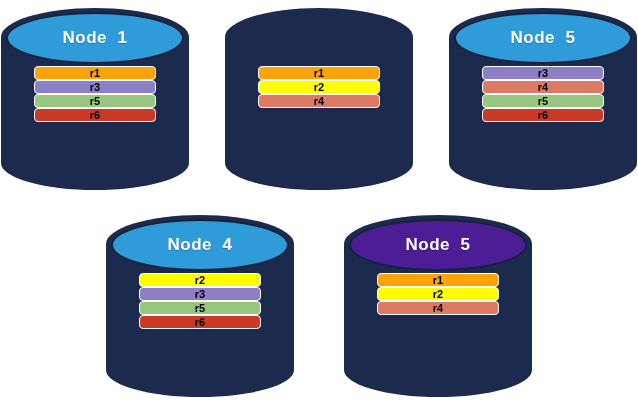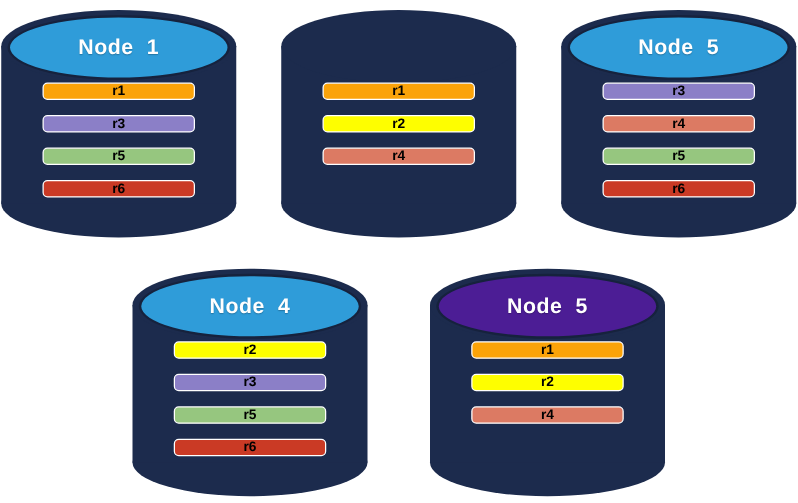--- a/index.html
+++ b/index.html
@@ -39,21 +39,21 @@
     color: #ffffff;
     font-size: 17px;
     font-weight: 700;
     letter-spacing: 0.5px;
     white-space: pre;
     text-shadow: 0 1px 1px rgba(0,0,0,0.25);
   }
 
   .bars {
     position: absolute; top: 58px; left: 33px; right: 33px;
-    display: flex; flex-direction: column; gap: 12px;
+    display: flex; flex-direction: column; gap: 0;
   }
   .bar {
     height: 14px;
     border-radius: 4px;
     border: 1px solid #ffffff;
     display: flex; align-items: center; justify-content: center;
   }
   .bar-label {
     font-size: 11px;
     font-weight: 700;

